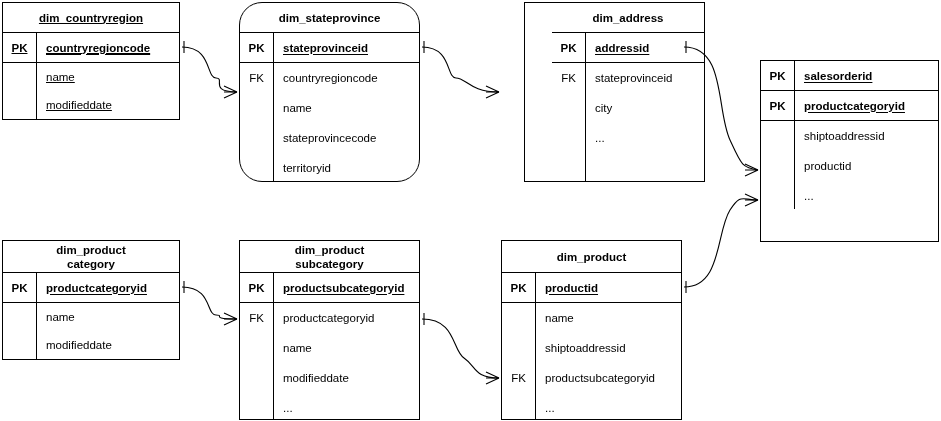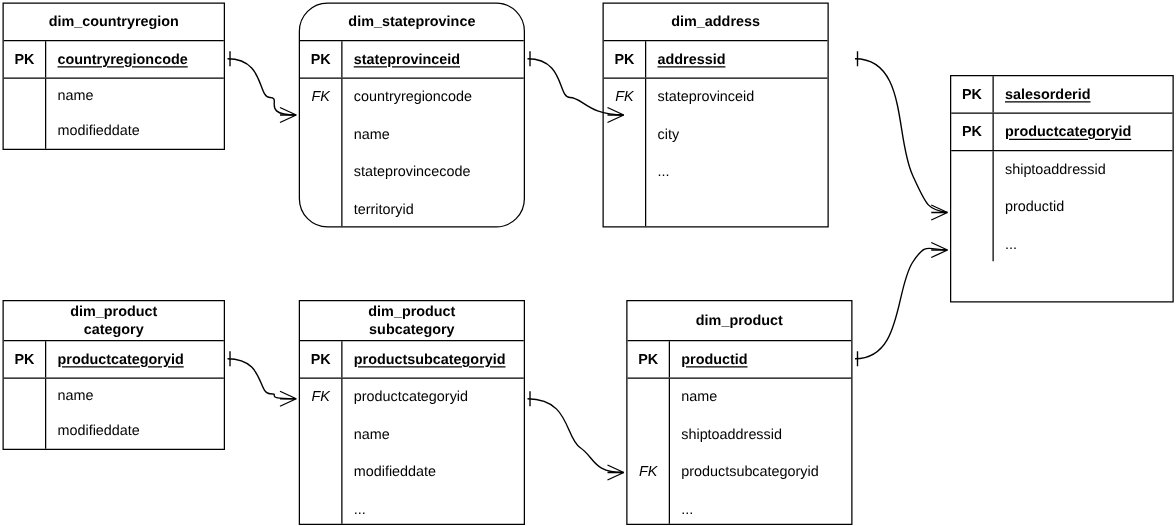--- a/index.html
+++ b/index.html
@@ -25,35 +25,35 @@
   .row.pk .keycell{font-weight:bold;}
   .row.pk .namecell{font-weight:bold;text-decoration:underline;text-underline-offset:2px;}
   .row.pk{border-bottom:1.6px solid #000;}
 
   .attrblock{display:flex;box-sizing:border-box;}
   .attrblock .keycol{width:34px;flex:0 0 34px;border-right:1.6px solid #000;
                      box-sizing:border-box;position:relative;}
   .attrblock .fieldcol{flex:1 1 auto;box-sizing:border-box;}
   .attrblock .fkmark{position:absolute;left:0;right:0;display:flex;
                      align-items:center;justify-content:center;
-                     font-size:11.5px;color:#000;height:30px;font-style:italic;}
+                     font-size:11.5px;color:#000;height:30px;}
   .field{display:flex;align-items:center;padding-left:9px;box-sizing:border-box;
          font-size:11.5px;color:#000;height:30px;}
 
   svg.links{position:absolute;left:0;top:0;width:941px;height:421px;
             overflow:visible;pointer-events:none;}
   svg.links path{fill:none;stroke:#000;stroke-width:1.1px;}
   svg.links line{stroke:#000;stroke-width:1.1px;}
 </style>
 </head>
 <body>
 
 <div id="canvas">
 
-  <div class="entity" style="left:2px;top:2px;width:178px;height:118px;">
+  <div class="entity" style="left:2px;top:2px;width:178px;height:118px;text-decoration:underline;">
     <div class="ent-title" style="height:30px;">dim_countryregion</div>
     <div class="row pk" style="height:30px;">
       <div class="keycell">PK</div>
       <div class="namecell">countryregioncode</div>
     </div>
     <div class="attrblock" style="height:56px;">
       <div class="keycol"></div>
       <div class="fieldcol">
         <div class="field" style="height:28px;">name</div>
         <div class="field" style="height:28px;">modifieddate</div>
@@ -73,21 +73,21 @@
       </div>
       <div class="fieldcol">
         <div class="field">countryregioncode</div>
         <div class="field">name</div>
         <div class="field">stateprovincecode</div>
         <div class="field">territoryid</div>
       </div>
     </div>
   </div>
 
-  <div class="entity" style="left:482px;top:2px;width:181px;height:180px;">
+  <div class="entity" style="left:524px;top:2px;width:181px;height:180px;padding-left:27px;">
     <div class="ent-title" style="height:30px;">dim_address</div>
     <div class="row pk" style="height:30px;">
       <div class="keycell">PK</div>
       <div class="namecell">addressid</div>
     </div>
     <div class="attrblock" style="height:118px;">
       <div class="keycol">
         <div class="fkmark" style="top:0px;">FK</div>
       </div>
       <div class="fieldcol">

